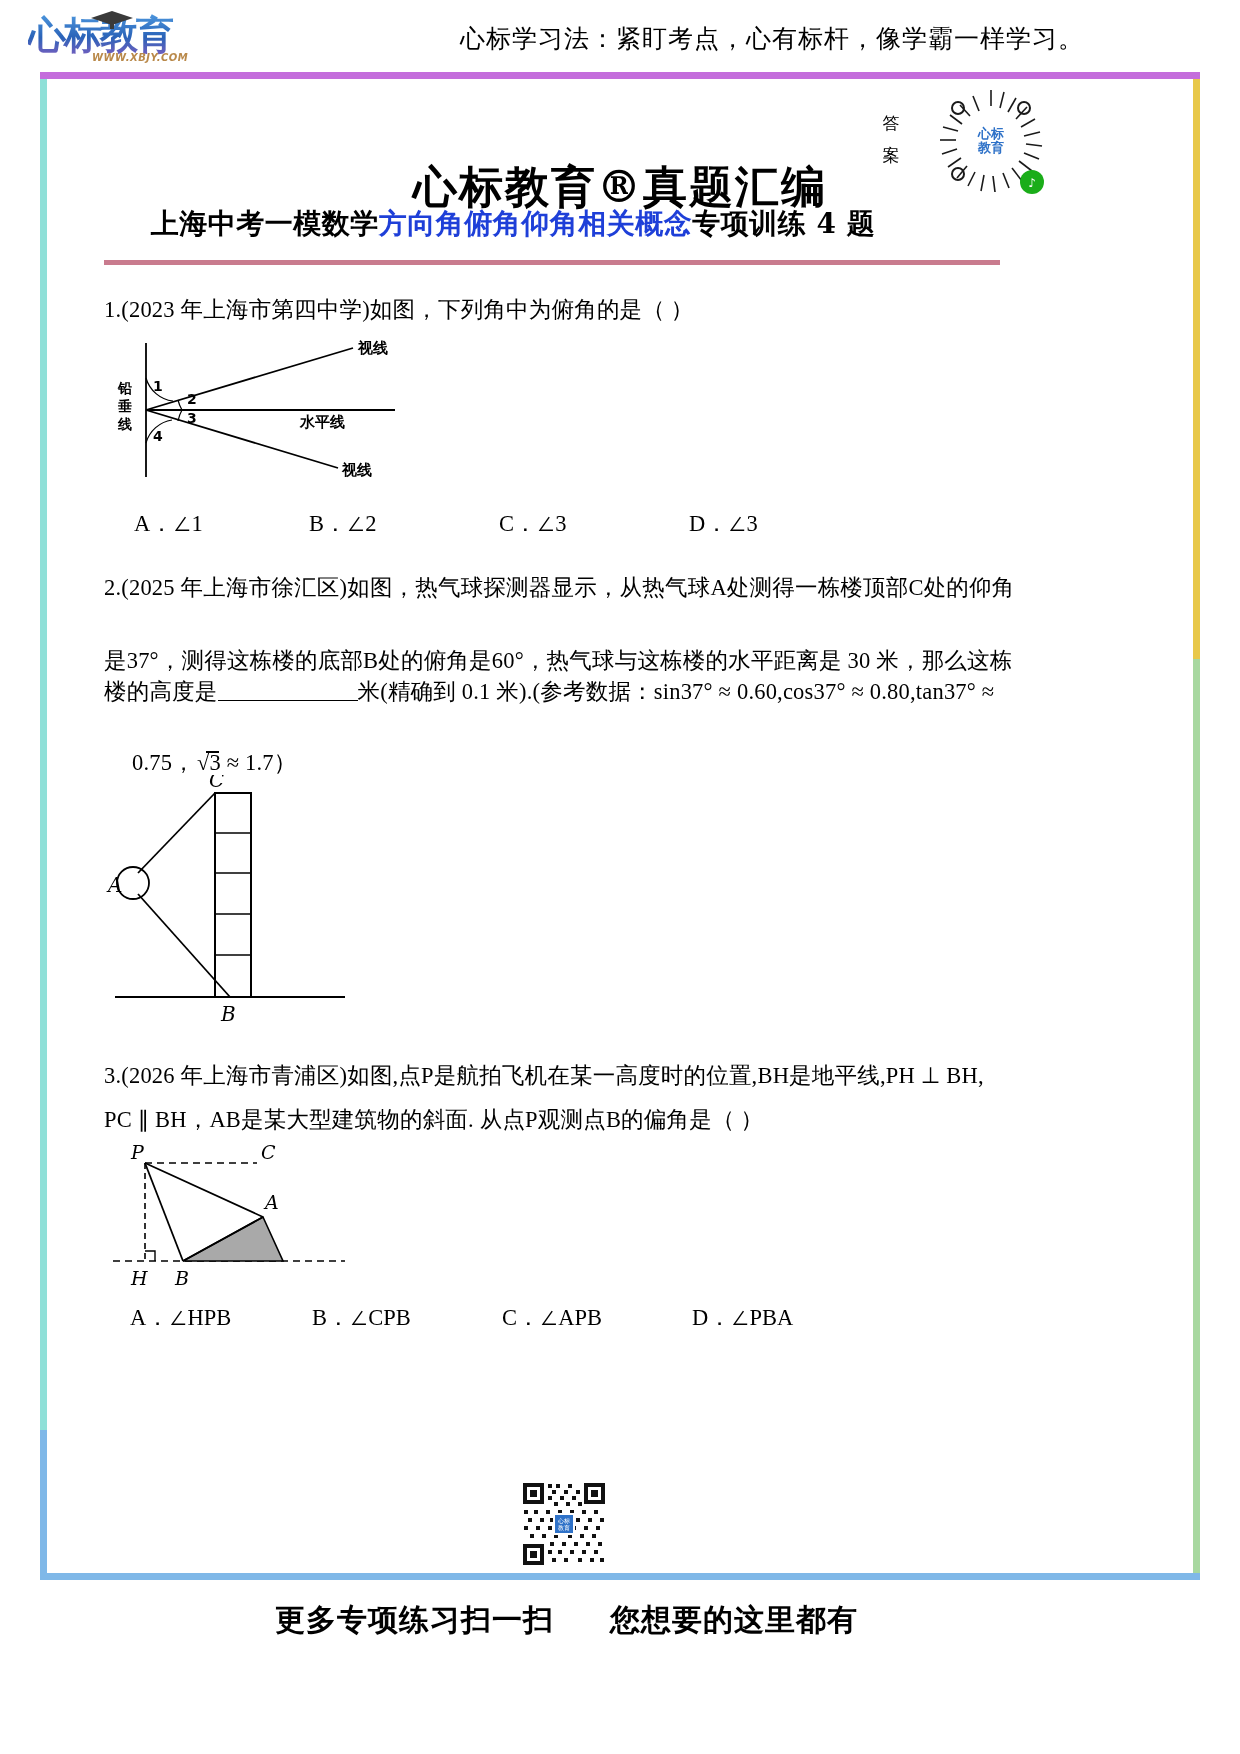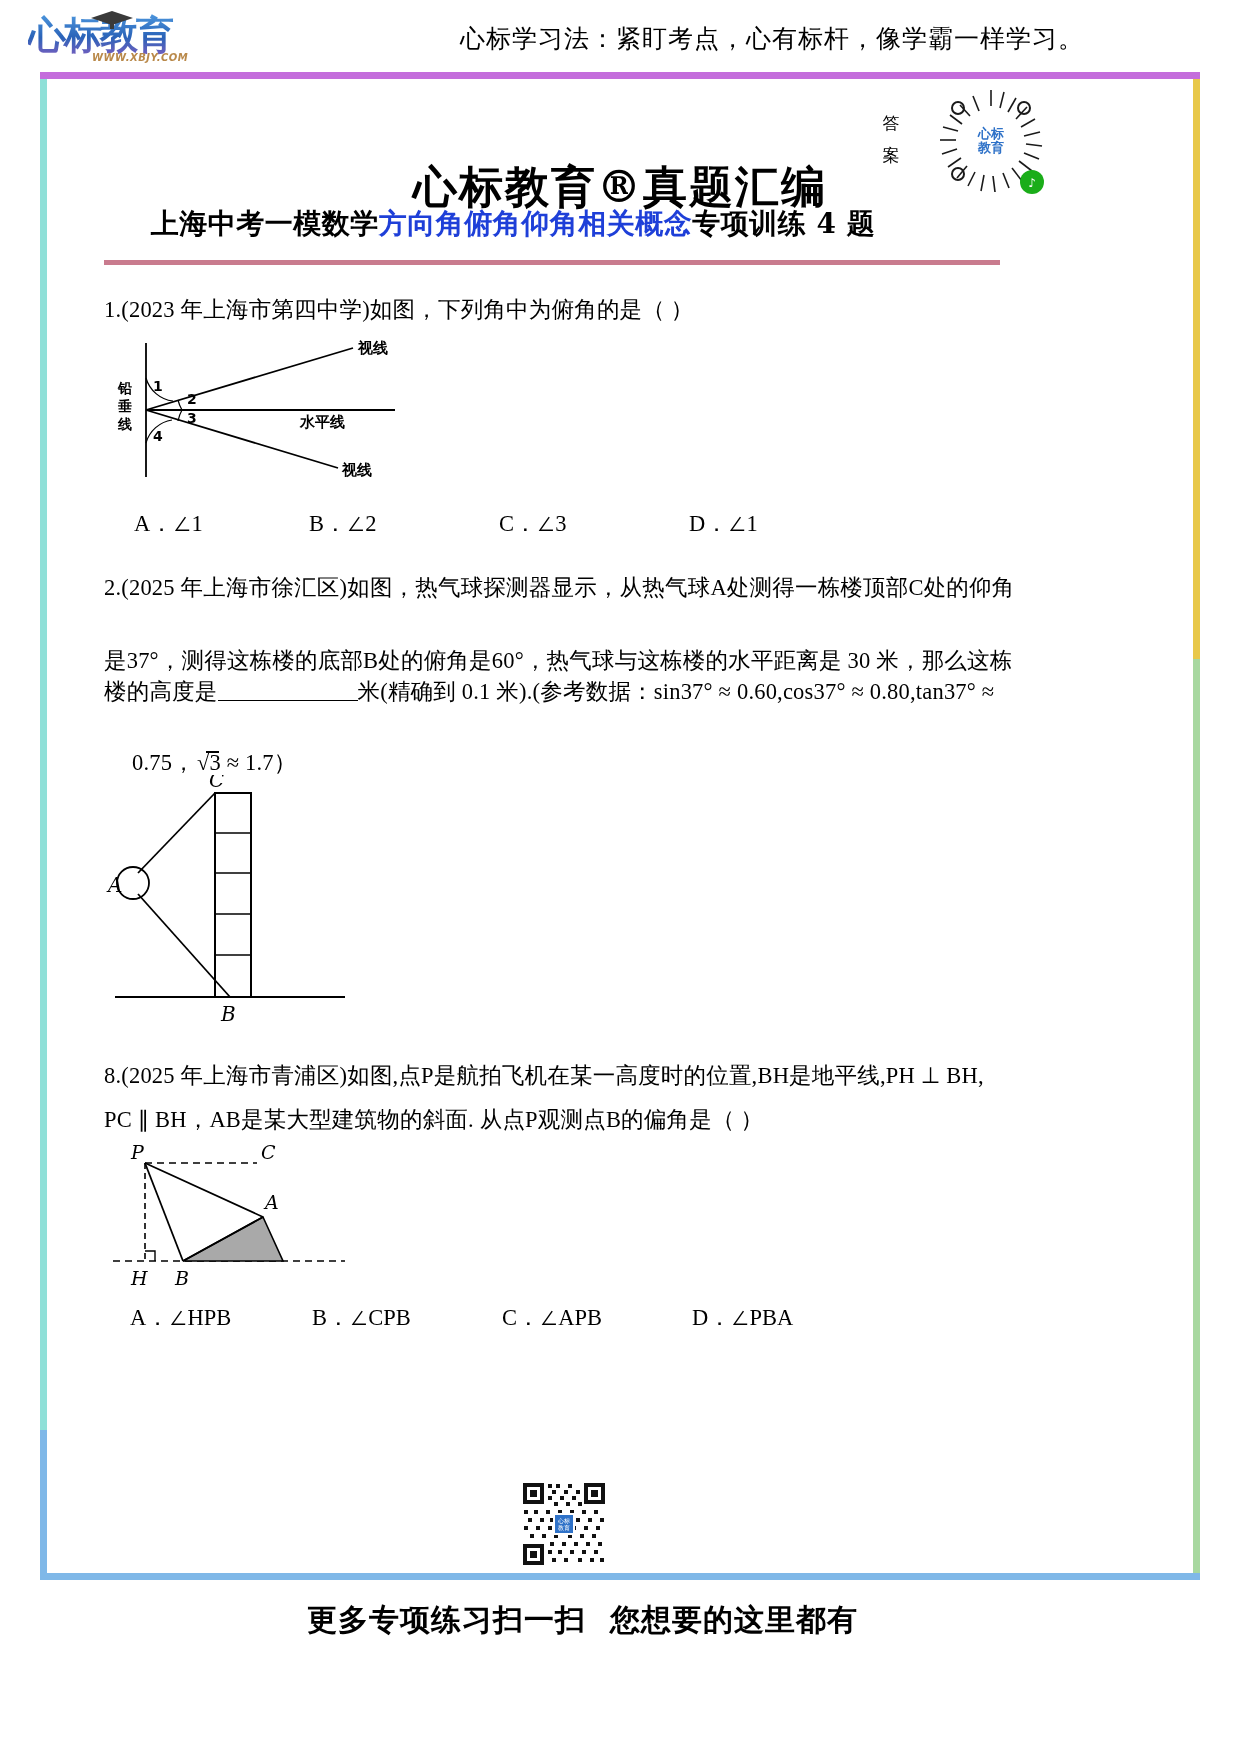--- a/index.html
+++ b/index.html
@@ -152,21 +152,20 @@
 
   
   .footer-line{
     position:absolute; left:275px; top:1600px;
     font-family:"DejaVu Serif", serif;
     font-weight:bold;
     font-size:30px;
     color:#000;
     white-space:nowrap;
     letter-spacing:1px;
-    margin-left:32px;
   }
   .footer-line2{
     position:absolute; left:610px; top:1600px;
     font-family:"DejaVu Serif", serif;
     font-weight:bold;
     font-size:30px;
     color:#000;
     white-space:nowrap;
     letter-spacing:1px;
   }
@@ -271,21 +270,21 @@
   <text x="8" y="94" font-family="DejaVu Sans, sans-serif" font-size="14" font-weight="bold" fill="#000">线</text>
 
   <text x="248" y="18" font-family="DejaVu Sans, sans-serif" font-size="15" font-weight="bold" fill="#000">视线</text>
 
   <text x="190" y="92" font-family="DejaVu Sans, sans-serif" font-size="15" font-weight="bold" fill="#000">水平线</text>
 
   <text x="232" y="140" font-family="DejaVu Sans, sans-serif" font-size="15" font-weight="bold" fill="#000">视线</text>
 </svg>
 
 <div class="choices" style="left:134px; top:508px;">
-  <span class="c" style="width:175px">A．∠1</span><span class="c" style="width:190px">B．∠2</span><span class="c" style="width:190px">C．∠3</span><span class="c">D．∠1</span>
+  <span class="c" style="width:175px">A．∠1</span><span class="c" style="width:190px">B．∠2</span><span class="c" style="width:190px">C．∠3</span><span class="c">D．∠3</span>
 </div>
 
 <div class="qtext" style="left:104px; top:572px;">2.(2025 年上海市徐汇区)如图，热气球探测器显示，从热气球A处测得一栋楼顶部C处的仰角</div>
 <div class="qtext" style="left:104px; top:645px;">是37°，测得这栋楼的底部B处的俯角是60°，热气球与这栋楼的水平距离是 30 米，那么这栋</div>
 <div class="qtext" style="left:104px; top:676px;">
   <span>楼的高度是</span><span class="blank-line"></span><span>米(精确到 0.1 米).(参考数据：sin37° ≈ 0.60,cos37° ≈ 0.80,tan37° ≈</span>
 </div>
 <div class="qtext" style="left:104px; top:747px;margin-left:28px;">
   <span>0.75，</span><span class="sqrt">√<span class="bar"></span><span>3</span></span><span> ≈ 1.7）</span>
 </div>
@@ -304,21 +303,21 @@
 
   <line x1="33" y1="98" x2="110" y2="18" stroke="#000" stroke-width="1.8"></line>
 
   <line x1="33" y1="119" x2="125" y2="222" stroke="#000" stroke-width="1.8"></line>
 
   <text x="3" y="117" font-family="DejaVu Serif, serif" font-size="20" font-style="italic" fill="#000">A</text>
   <text x="104" y="12" font-family="DejaVu Serif, serif" font-size="20" font-style="italic" fill="#000">C</text>
   <text x="116" y="246" font-family="DejaVu Serif, serif" font-size="20" font-style="italic" fill="#000">B</text>
 </svg>
 
-<div class="qtext" style="left:104px; top:1060px;">8.(2025 年上海市青浦区)如图,点P是航拍飞机在某一高度时的位置,BH是地平线,PH ⊥ BH,</div>
+<div class="qtext" style="left:104px; top:1060px;">3.(2026 年上海市青浦区)如图,点P是航拍飞机在某一高度时的位置,BH是地平线,PH ⊥ BH,</div>
 <div class="qtext" style="left:104px; top:1104px;">PC ∥ BH，AB是某大型建筑物的斜面. 从点P观测点B的偏角是（        ）</div>
 
 <svg class="diagram" style="left:105px; top:1145px; width:300px; height:145px;" viewBox="0 0 300 145">
 
   <line x1="8" y1="116" x2="240" y2="116" stroke="#000" stroke-width="1.6" stroke-dasharray="7,5"></line>
 
   <line x1="40" y1="18" x2="152" y2="18" stroke="#000" stroke-width="1.6" stroke-dasharray="7,5"></line>
 
   <line x1="40" y1="18" x2="40" y2="116" stroke="#000" stroke-width="1.6" stroke-dasharray="6,4"></line>
 

